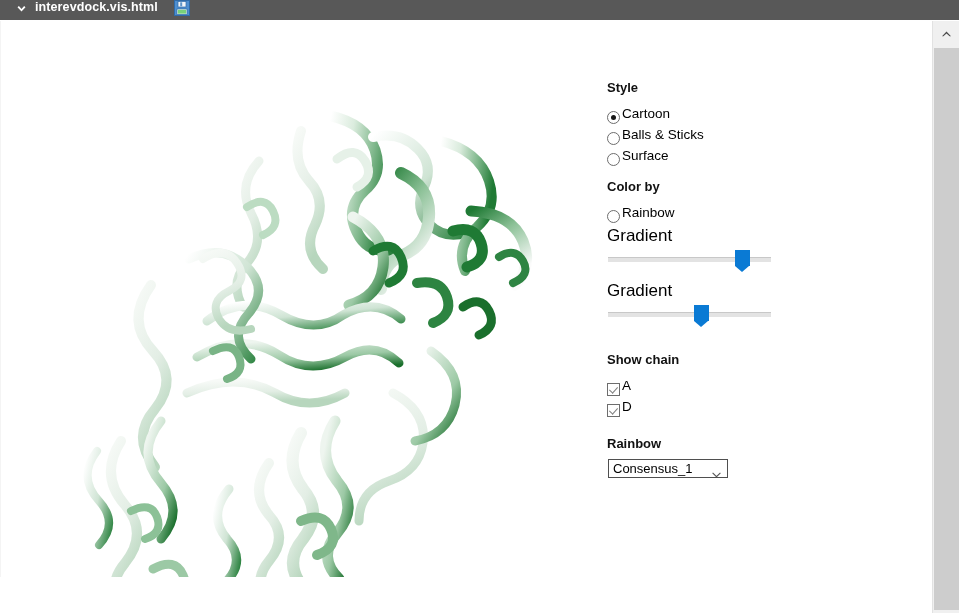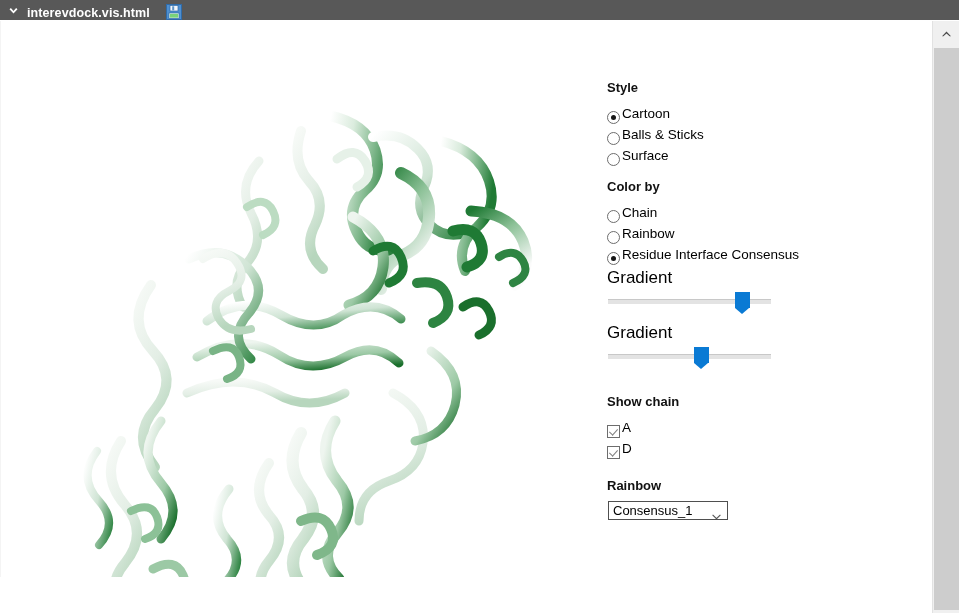--- a/index.html
+++ b/index.html
@@ -26,23 +26,23 @@
   }
 
   
   .titlebar {
     position: absolute;
     top: 0; left: 0;
     width: 959px;
     height: 20px;
     background: #585858;
     display: flex;
-    align-items: flex-end;
-    box-sizing: border-box;
-    padding-left: 4px;
+    align-items: flex-start;
+    box-sizing: border-box;
+    padding-left: 12px;
   }
   .titlebar-chevron {
     width: 18px;
     height: 18px;
     display: flex;
     align-items: center;
     justify-content: center;
     flex: 0 0 auto;
   }
   .titlebar-chevron svg { display: block; }
@@ -381,29 +381,21 @@
         </div>
       </div>
 
       <div class="spacer-sm"></div>
 
       <div class="group">
         <div class="section-title">Color by</div>
 
         <div class="opt-row">
           <span class="radio"></span>
-          <span class="opt-label">Chain</span>
-        </div>
-        <div class="opt-row">
-          <span class="radio"></span>
           <span class="opt-label">Rainbow</span>
-        </div>
-        <div class="opt-row">
-          <span class="radio checked"></span>
-          <span class="opt-label">Residue Interface Consensus</span>
         </div>
 
         <div class="slider-label">Gradient</div>
         <div class="slider">
           <div class="slider-track"></div>
           <div class="slider-thumb" id="thumb-consensus" style="left: 133.66px;">
             <div class="pin"></div>
             <div class="tip"></div>
           </div>
         </div>

